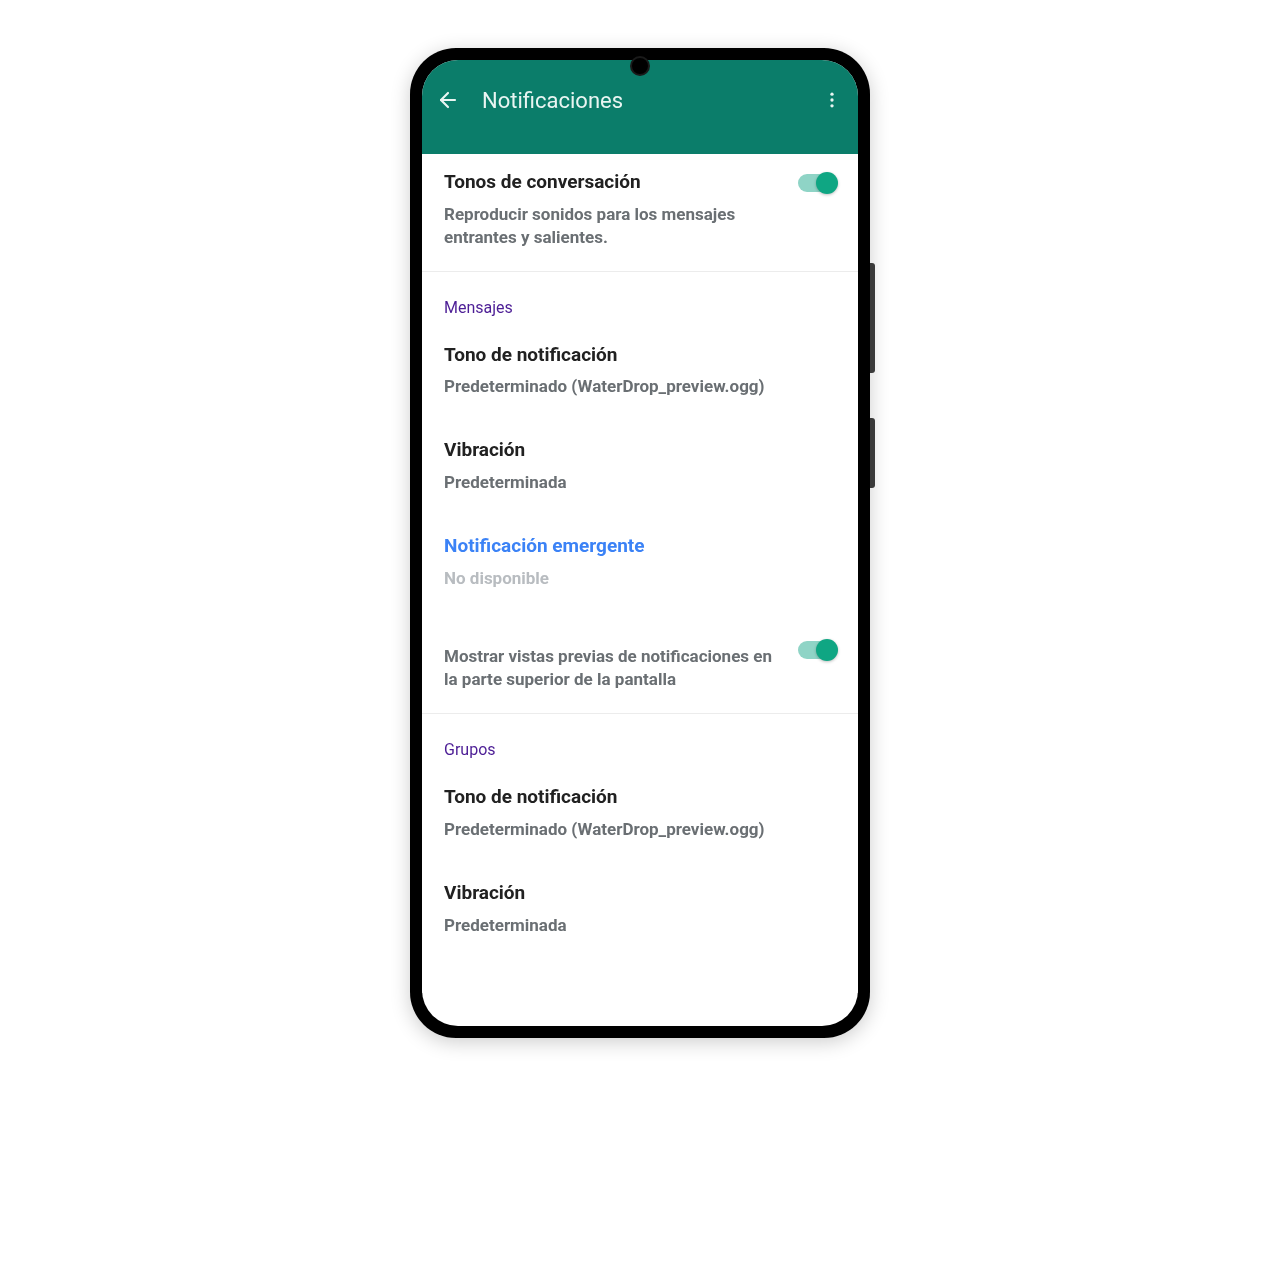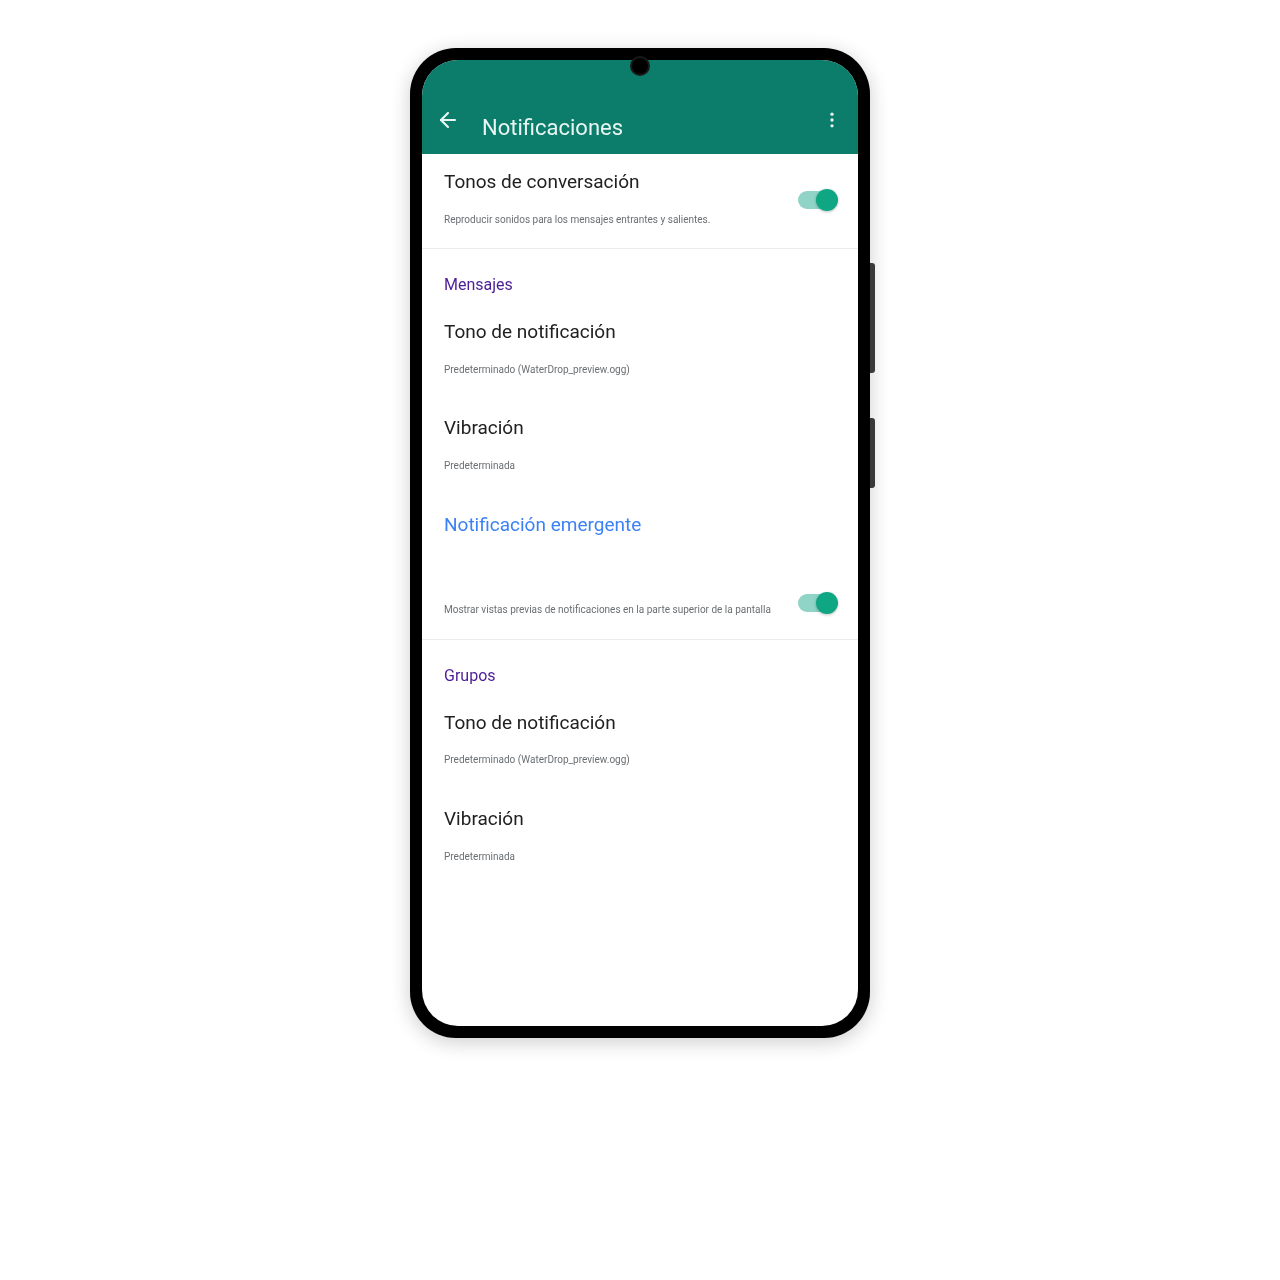--- a/index.html
+++ b/index.html
@@ -57,21 +57,21 @@
     height: 20px;
     background: #000;
     border-radius: 50%;
     z-index: 10;
     border: 2px solid #1a1a1a;
   }
   .appbar {
     background: #0b7d6a;
     height: 94px;
     display: flex;
-    align-items: flex-end;
+    align-items: center;
     padding: 0 6px 14px 6px;
     color: #fff;
   }
   .back-btn {
     width: 40px;
     height: 40px;
     display: flex;
     align-items: center;
     justify-content: center;
     cursor: pointer;
@@ -90,33 +90,34 @@
     align-items: center;
     justify-content: center;
     cursor: pointer;
   }
   .content {
     background: #fff;
   }
   .row {
     padding: 16px 22px;
     display: flex;
-    align-items: center;
+    align-items: flex-start;
+    font-weight: bold;
   }
   .row-text { flex: 1; }
   .row-title {
     font-size: 19px;
     color: #212121;
     line-height: 1.3;
   }
   .row-subtitle {
-    font-size: 10px;
+    font-size: 17px;
     color: #6a6f73;
     line-height: 1.35;
-    margin-top: 18px;
+    margin-top: 8px;
   }
   .row.disabled .row-title {
     color: #3b82f6;
   }
   .row.disabled .row-subtitle {
     color: #b8bcc0;
   }
   .toggle {
     width: 38px;
     height: 18px;
@@ -202,20 +203,21 @@
         <div class="row-text">
           <div class="row-title">Vibración</div>
           <div class="row-subtitle">Predeterminada</div>
         </div>
       </div>
       <div class="spacer-sm"></div>
 
       <div class="row disabled">
         <div class="row-text">
           <div class="row-title">Notificación emergente</div>
+          <div class="row-subtitle">No disponible</div>
         </div>
       </div>
       <div class="spacer-sm"></div>
 
       <div class="spacer-sm"></div>
 
       <div class="row">
         <div class="row-text">
           <div class="row-subtitle">Mostrar vistas previas de notificaciones en la parte superior de la pantalla</div>
         </div>

